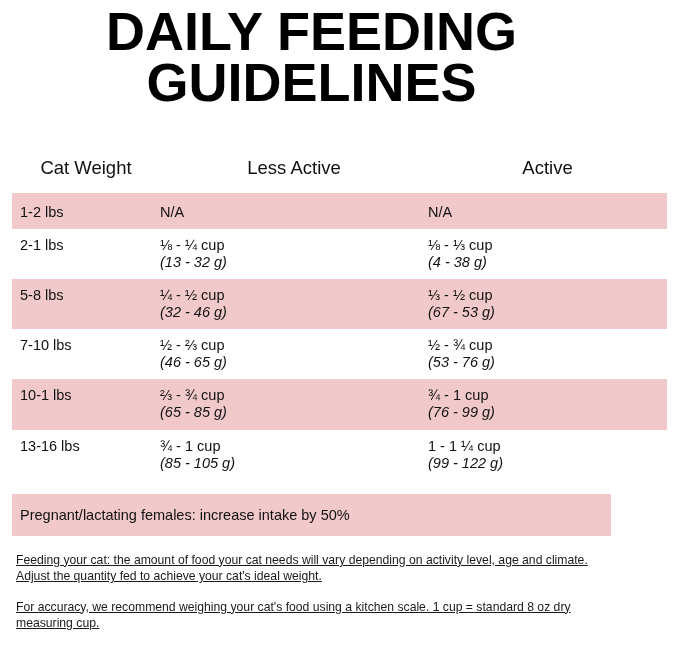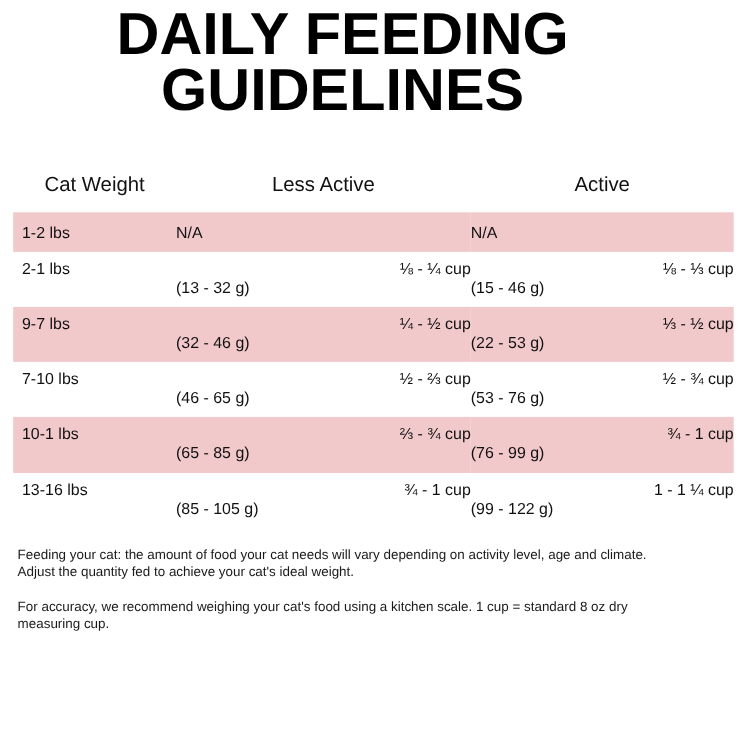--- a/index.html
+++ b/index.html
@@ -64,24 +64,24 @@
   }
   table.feeding tr.shaded td {
     background: #f2c9cb;
   }
   table.feeding td.first {
     padding-left: 8px;
   }
   .amount {
     display: block;
     line-height: 1.18;
-    text-align: right;
   }
   .grams {
     display: block;
+    font-style: italic;
     line-height: 1.18;
   }
   td.na {
     line-height: 1.18;
   }
   tr.single td {
     height: 34px;
     padding-top: 11px;
   }
 
@@ -89,20 +89,21 @@
     background: #f2c9cb;
     font-size: 14.5px;
     color: #111111;
     padding: 13px 0 13px 8px;
     margin-top: 14px;
   }
 
   .footnotes {
     margin-top: 16px;
     padding: 0 4px;
+    text-decoration: underline;
   }
   .footnote {
     font-size: 12.2px;
     line-height: 1.35;
     color: #1a1a1a;
     margin-bottom: 14px;
   }
 </style>
 </head>
 <body>
@@ -136,33 +137,33 @@
       </tr>
 
       <tr>
         <td class="first">2-1 lbs</td>
         <td>
           <span class="amount">⅛ - ¼ cup</span>
           <span class="grams">(13 - 32 g)</span>
         </td>
         <td>
           <span class="amount">⅛ - ⅓ cup</span>
-          <span class="grams">(15 - 46 g)</span>
+          <span class="grams">(4 - 38 g)</span>
         </td>
       </tr>
 
       <tr class="shaded">
-        <td class="first">9-7 lbs</td>
+        <td class="first">5-8 lbs</td>
         <td>
           <span class="amount">¼ - ½ cup</span>
           <span class="grams">(32 - 46 g)</span>
         </td>
         <td>
           <span class="amount">⅓ - ½ cup</span>
-          <span class="grams">(22 - 53 g)</span>
+          <span class="grams">(67 - 53 g)</span>
         </td>
       </tr>
 
       <tr>
         <td class="first">7-10 lbs</td>
         <td>
           <span class="amount">½ - ⅔ cup</span>
           <span class="grams">(46 - 65 g)</span>
         </td>
         <td>
@@ -191,19 +192,20 @@
         </td>
         <td>
           <span class="amount">1 - 1 ¼ cup</span>
           <span class="grams">(99 - 122  g)</span>
         </td>
       </tr>
 
     </tbody>
   </table>
 
+  <div class="note-bar">Pregnant/lactating females: increase intake by 50%</div>
 
   <div class="footnotes">
     <div class="footnote">Feeding your cat: the amount of food your cat needs will vary depending on activity level, age and climate. Adjust the quantity fed to achieve your cat's ideal weight.</div>
     <div class="footnote">For accuracy, we recommend weighing your cat's food using a kitchen scale. 1 cup = standard 8 oz dry measuring cup.</div>
   </div>
 
 </div>
 
 </body></html>

